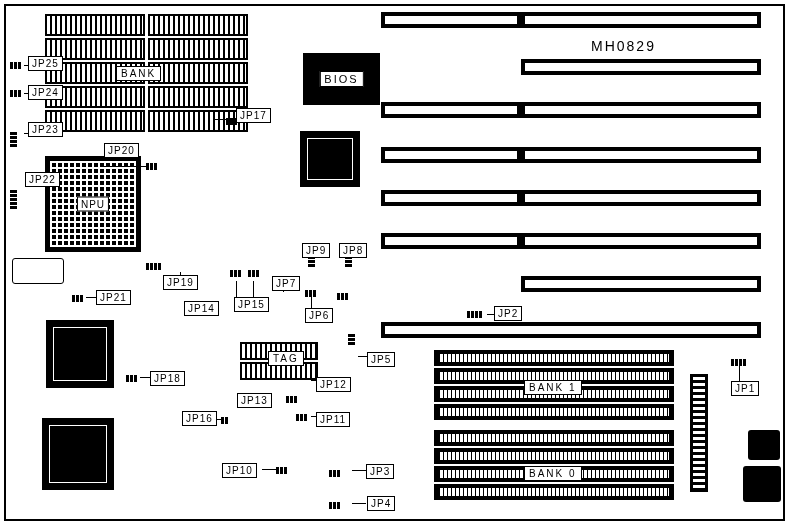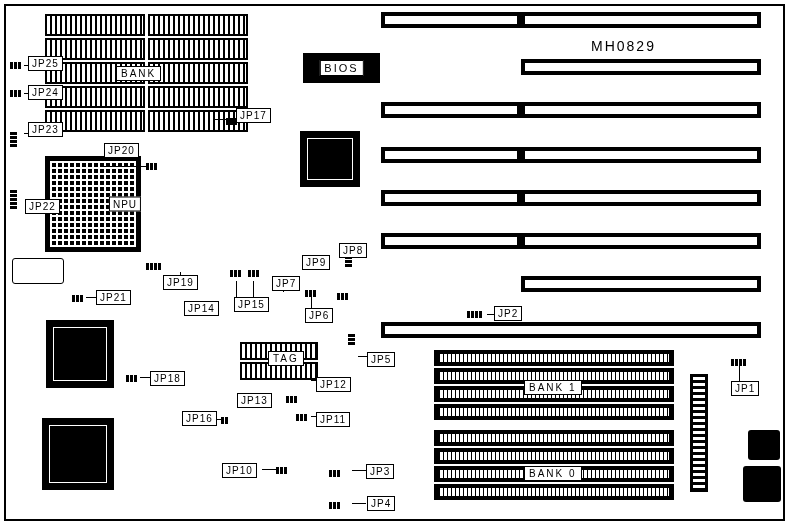--- a/index.html
+++ b/index.html
@@ -117,28 +117,28 @@
 
   <div class="slot" style="left:521px;top:276px;width:240px;height:16px;">
       <div class="inner"></div>
     </div>
 
   <div class="slot" style="left:381px;top:322px;width:380px;height:16px;">
       <div class="inner"></div>
     </div>
 
 
-  <div class="chip" style="left:303px;top:53px;width:77px;height:30px;">
+  <div class="chip" style="left:303px;top:53px;width:77px;height:52px;">
     <span class="lbl">BIOS</span>
   </div>
 
 
   <div class="pga" style="left:45px;top:156px;width:96px;height:96px;">
     <div class="grid"></div>
-    <span class="lbl" style="position:absolute;left:50%;top:50%;transform:translate(-50%,-50%);background:#fff;border:1px solid #000;font-size:10px;letter-spacing:1px;padding:1px 3px;margin-left:32px;">NPU</span>
+    <span class="lbl" style="position:absolute;left:50%;top:50%;transform:translate(-50%,-50%);background:#fff;border:1px solid #000;font-size:10px;letter-spacing:1px;padding:1px 3px;">NPU</span>
   </div>
 
   <div class="cachebank" style="left:45px;top:14px;width:100px;height:22px;">
       <div class="rows"></div>
     </div>
   <div class="cachebank" style="left:148px;top:14px;width:100px;height:22px;">
       <div class="rows"></div>
     </div>
   <div class="cachebank" style="left:45px;top:38px;width:100px;height:22px;">
       <div class="rows"></div>
@@ -382,34 +382,34 @@
   <div class="vline" style="left:739px;top:366px;height:16px;"></div>
   <div class="vline" style="left:180px;top:272px;height:6px;"></div>
   <div class="vline" style="left:236px;top:281px;height:18px;"></div>
   <div class="vline" style="left:253px;top:281px;height:18px;"></div>
   <div class="vline" style="left:311px;top:297px;height:12px;"></div>
   <div class="vline" style="left:283px;top:288px;height:4px;"></div>
 
   <div class="label" style="left:28px;top:56px;">JP25</div>
   <div class="label" style="left:28px;top:85px;">JP24</div>
   <div class="label" style="left:28px;top:122px;">JP23</div>
-  <div class="label" style="left:25px;top:199px;">JP22</div>
+  <div class="label" style="left:25px;top:172px;">JP22</div>
   <div class="label" style="left:104px;top:143px;">JP20</div>
   <div class="label" style="left:96px;top:290px;">JP21</div>
   <div class="label" style="left:163px;top:275px;">JP19</div>
   <div class="label" style="left:150px;top:371px;">JP18</div>
   <div class="label" style="left:236px;top:108px;">JP17</div>
   <div class="label" style="left:182px;top:411px;">JP16</div>
   <div class="label" style="left:234px;top:297px;">JP15</div>
   <div class="label" style="left:184px;top:301px;">JP14</div>
   <div class="label" style="left:237px;top:393px;">JP13</div>
   <div class="label" style="left:316px;top:377px;">JP12</div>
   <div class="label" style="left:316px;top:412px;">JP11</div>
   <div class="label" style="left:222px;top:463px;">JP10</div>
-  <div class="label" style="left:302px;top:255px;text-align:center;">JP9</div>
+  <div class="label" style="left:302px;top:243px;text-align:center;">JP9</div>
   <div class="label" style="left:339px;top:243px;">JP8</div>
   <div class="label" style="left:272px;top:276px;">JP7</div>
   <div class="label" style="left:305px;top:308px;">JP6</div>
   <div class="label" style="left:367px;top:352px;">JP5</div>
   <div class="label" style="left:367px;top:496px;">JP4</div>
   <div class="label" style="left:366px;top:464px;">JP3</div>
   <div class="label" style="left:494px;top:306px;">JP2</div>
   <div class="label" style="left:731px;top:381px;">JP1</div>
 </div>
 

